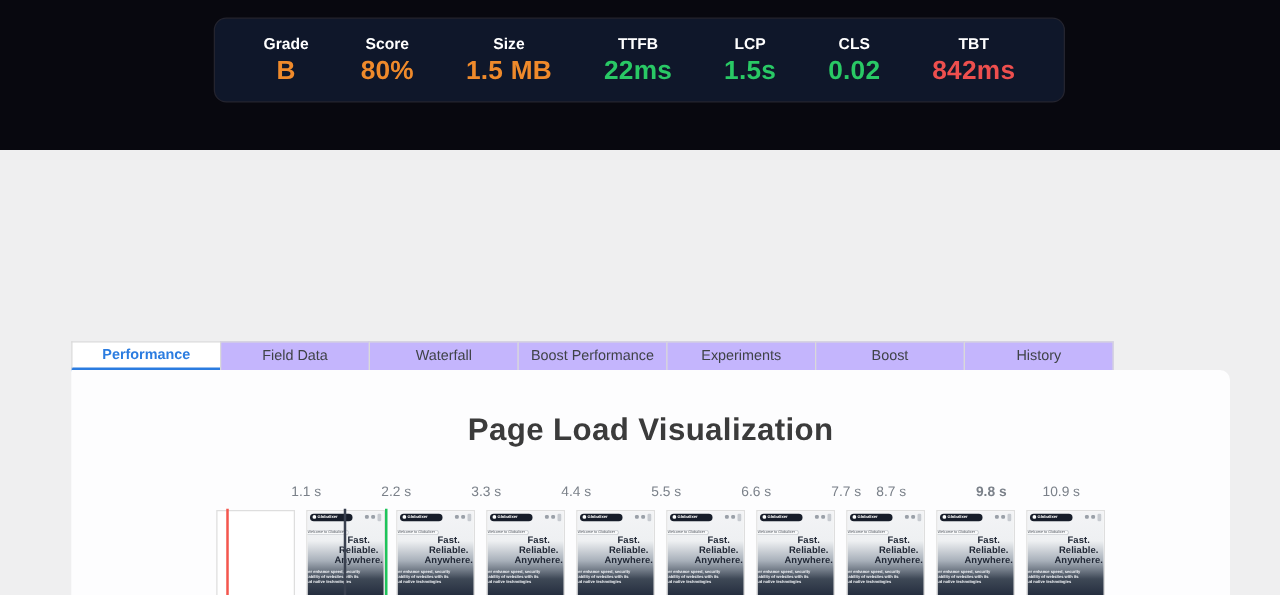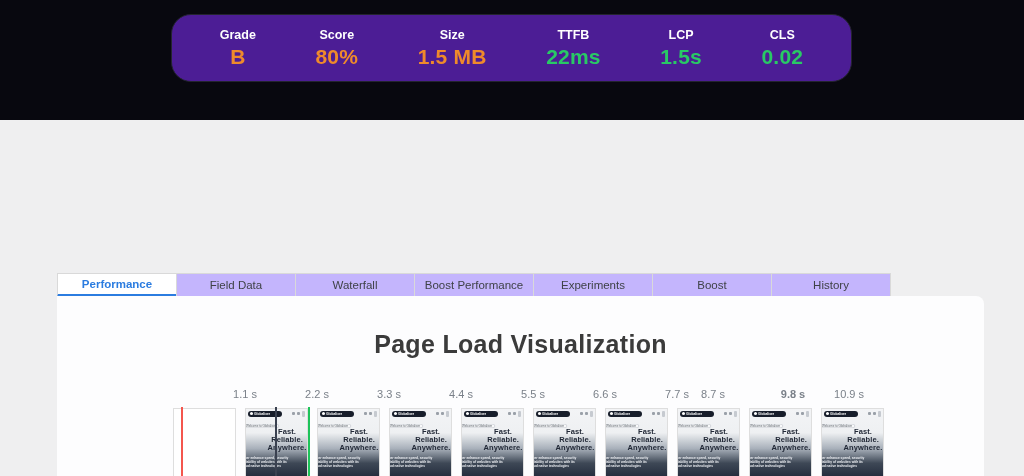--- a/index.html
+++ b/index.html
@@ -2,21 +2,21 @@
 <html><head>
 <meta charset="utf-8">
 <style>
   * { margin:0; padding:0; box-sizing:border-box; }
   html,body { width:1024px; height:476px; overflow:hidden; background:#efeff0;
     font-family:"Liberation Sans", sans-serif; }
 
   
   .dark-band { position:relative; width:1024px; height:120px; background:#08080f; }
   .metric-card { position:absolute; left:171px; top:14px; width:681px; height:68px;
-    background:#4c1d95; border:1px solid #24242f; border-radius:20px;
+    background:#0f172a; border:1px solid #24242f; border-radius:10px;
     display:flex; align-items:center; justify-content:space-around; padding:0 18px; }
   .metric-col { display:flex; flex-direction:column; align-items:center; gap:3px; }
   .metric-label { color:#ffffff; font-size:12.5px; font-weight:700; }
   .metric-value { font-size:21px; font-weight:600; letter-spacing:.2px; }
 
   
   .page { position:relative; width:988px; height:356px; background:#efeff0; }
 
   .tabs { position:absolute; left:57px; top:153px; display:flex; }
   .tab { width:120px; height:24px; background:#c4b5fd; border:1px solid #d9d9d9;
@@ -104,20 +104,24 @@
   <div class="metric-col">
     <span class="metric-label">LCP</span>
     <span class="metric-value" style="color: rgb(41, 201, 101);">1.5s</span>
   </div>
 
   <div class="metric-col">
     <span class="metric-label">CLS</span>
     <span class="metric-value" style="color: rgb(41, 201, 101);">0.02</span>
   </div>
 
+  <div class="metric-col">
+    <span class="metric-label">TBT</span>
+    <span class="metric-value" style="color: rgb(238, 79, 78);">842ms</span>
+  </div>
 </div>
 </div>
 
 <div class="page">
   <div class="tabs" id="tabs">
   <div class="tab active" style="color: rgb(43, 124, 224);">Performance</div>
 
   <div class="tab">Field Data</div>
 
   <div class="tab">Waterfall</div>

